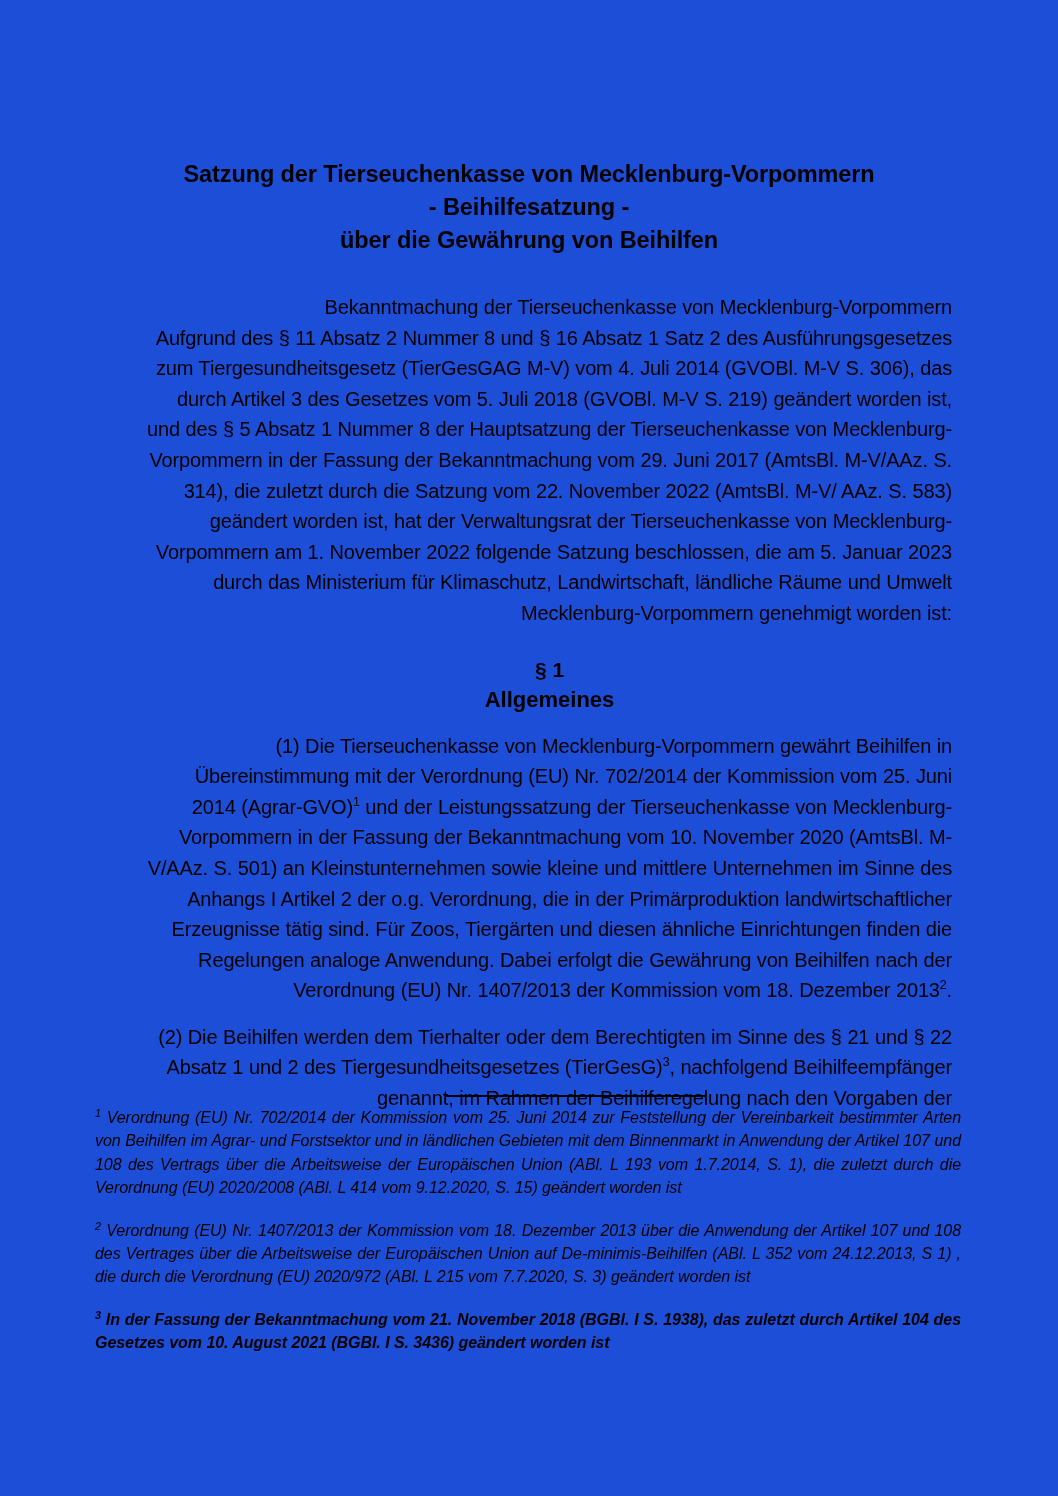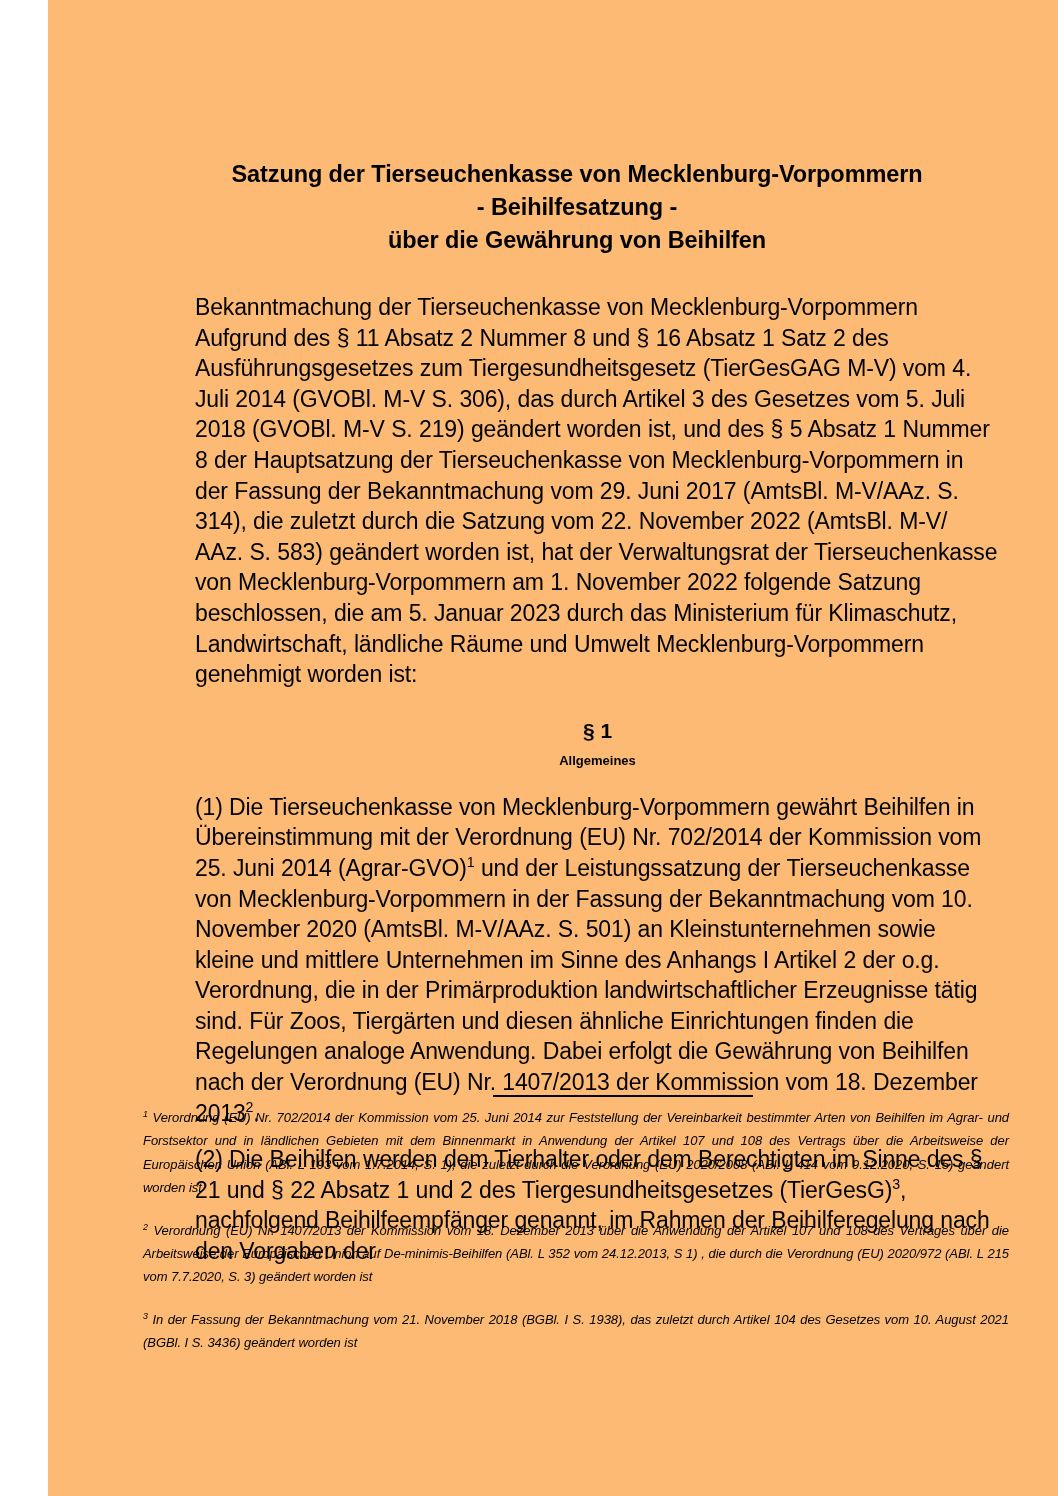--- a/index.html
+++ b/index.html
@@ -13,22 +13,21 @@
     height: 1496px;
     position: relative;
     font-family: "Liberation Sans", sans-serif;
     color: #000000;
     overflow: hidden;
   }
 
   .page {
     position: absolute;
     inset: 0;
-    background: #fdba74;
-    margin-left: 48px;
+    background: #1d4ed8;
   }
 
   
   .doc-title {
     position: absolute;
     left: 120px;
     top: 158px;
     width: 818px;
     text-align: center;
     font-weight: bold;
@@ -39,38 +38,38 @@
   .doc-title .tline { display: block; }
 
   
   .body-block {
     position: absolute;
     left: 147px;
     top: 292px;
     width: 805px;
   }
   .para {
-    font-size: 23px;
+    font-size: 20px;
     line-height: 30.6px;
     letter-spacing: -0.15px;
-    text-align: left;
+    text-align: right;
     margin: 0 0 16px 0;
     word-spacing: 0.2px;
   }
   .para.tight { margin-bottom: 0; }
 
   .section-head {
     text-align: center;
     font-weight: bold;
     font-size: 21px;
     line-height: 30px;
     margin: 26px 0 16px 0;
   }
   .section-head .shline { display: block; }
-  .section-head .shline.sub { font-size: 13px; }
+  .section-head .shline.sub { font-size: 22px; }
 
   sup {
     font-size: 0.62em;
     vertical-align: super;
     line-height: 0;
   }
 
   
   .fn-rule {
     position: absolute;
@@ -81,28 +80,28 @@
     border-top: 2px solid #000000;
   }
   .footnotes {
     position: absolute;
     left: 95px;
     top: 1106px;
     width: 866px;
   }
   .footnote {
     font-style: italic;
-    font-size: 13px;
+    font-size: 16px;
     line-height: 23.4px;
     text-align: justify;
     text-justify: inter-word;
     margin: 0 0 19px 0;
     letter-spacing: -0.05px;
   }
-  .footnote:last-child { margin-bottom: 0; }
+  .footnote:last-child { margin-bottom: 0; font-weight: bold; }
   .footnote .fn-mark {
     font-size: 0.68em;
     vertical-align: super;
     line-height: 0;
     font-style: italic;
   }
 </style>
 </head>
 <body>
 

